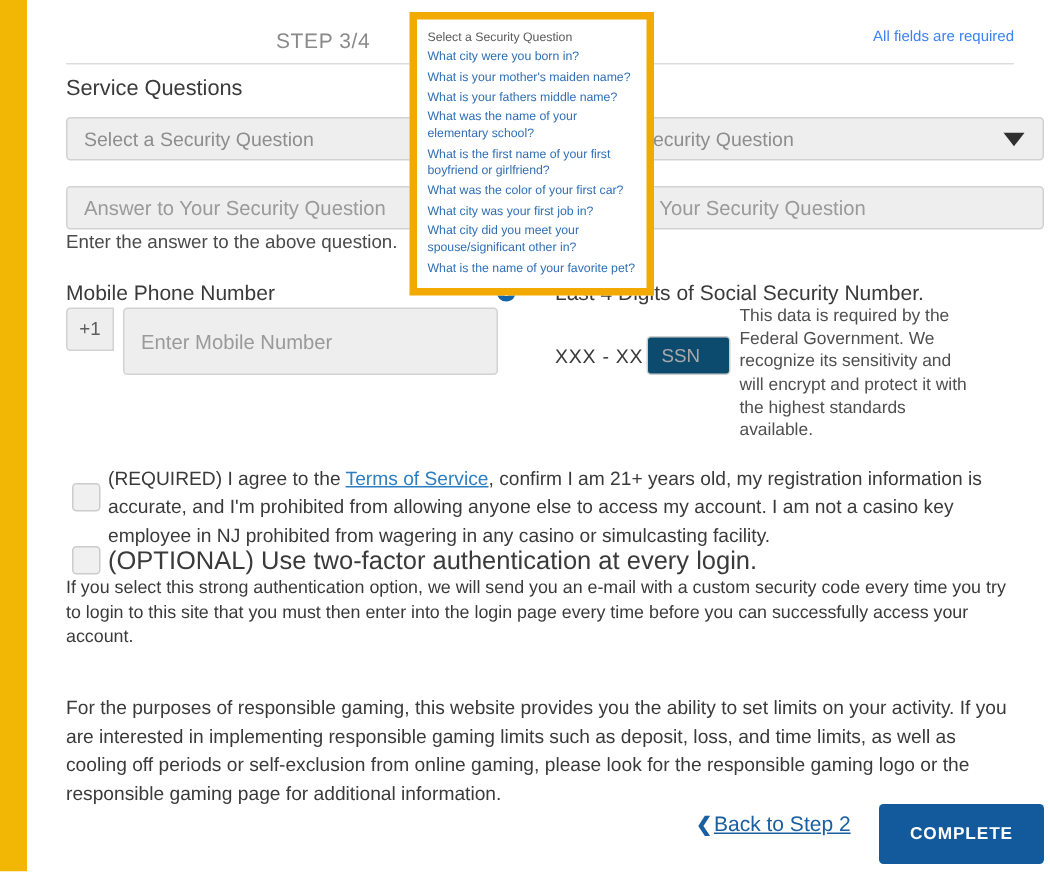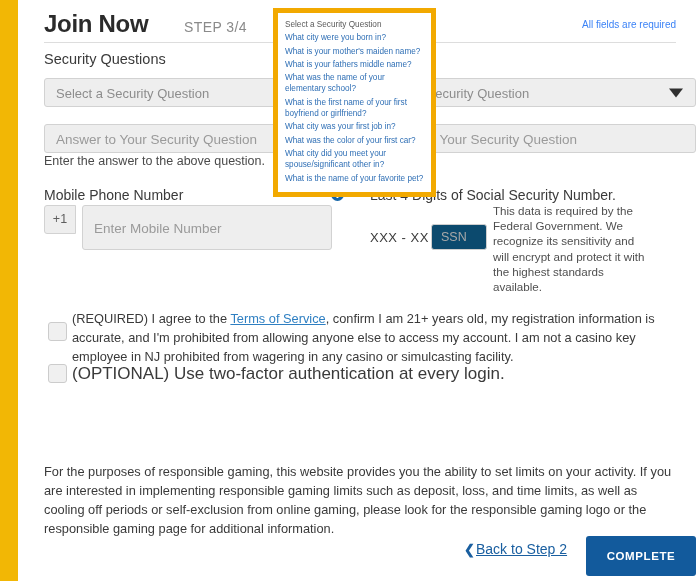--- a/index.html
+++ b/index.html
@@ -316,27 +316,26 @@
 </head>
 <body>
 
 <div id="page">
 
   <div class="rail"></div>
 
   <div class="content">
 
     <div class="header-row">
-      <div class="title">Join Now</div>
       <div class="step">STEP 3/4</div>
       <div class="allfields">All fields are required</div>
     </div>
     <div class="divider"></div>
 
-    <div class="section-label">Security Questions</div>
+    <div class="section-label">Service Questions</div>
 
     <div class="select-box select-left">
       <span class="select-text">Select a Security Question</span>
     </div>
 
     <div class="select-box select-right">
       <span class="select-text">Select a Security Question</span>
       <span class="caret"></span>
     </div>
 
@@ -364,35 +363,36 @@
     </div>
     <div class="ssn-note">This data is required by the Federal Government. We recognize its sensitivity and will encrypt and protect it with the highest standards available.</div>
 
     <div class="cb cb-required"></div>
     <div class="txt-required">
       <span>(REQUIRED) I agree to the </span><a class="link" href="#">Terms of Service</a><span>, confirm I am 21+ years old, my registration information is accurate, and I'm prohibited from allowing anyone else to access my account. I am not a casino key employee in NJ prohibited from wagering in any casino or simulcasting facility.</span>
     </div>
 
     <div class="cb cb-optional"></div>
     <div class="txt-optional">(OPTIONAL) Use two-factor authentication at every login.</div>
+    <div class="txt-optional-note">If you select this strong authentication option, we will send you an e-mail with a custom security code every time you try to login to this site that you must then enter into the login page every time before you can successfully access your account.</div>
 
 
     <div class="para para-gaming">For the purposes of responsible gaming, this website provides you the ability to set limits on your activity. If you are interested in implementing responsible gaming limits such as deposit, loss, and time limits, as well as cooling off periods or self-exclusion from online gaming, please look for the responsible gaming logo or the responsible gaming page for additional information.</div>
 
     <div class="chev">❮</div>
     <a class="back-label" href="#">Back to Step 2</a>
     <button class="complete-btn">COMPLETE</button>
 
     <div class="dropdown" id="dropdown">
         <div class="dd-item placeholder">Select a Security Question</div>
         <div class="dd-item">What city were you born in?</div>
         <div class="dd-item">What is your mother's maiden name?</div>
         <div class="dd-item">What is your fathers middle name?</div>
         <div class="dd-item">What was the name of your elementary school?</div>
         <div class="dd-item">What is the first name of your first boyfriend or girlfriend?</div>
+        <div class="dd-item">What was the color of your first car?</div>
         <div class="dd-item">What city was your first job in?</div>
-        <div class="dd-item">What was the color of your first car?</div>
         <div class="dd-item">What city did you meet your spouse/significant other in?</div>
         <div class="dd-item">What is the name of your favorite pet?</div>
       </div>
 
   </div>
 </div>
 
 </body></html>

